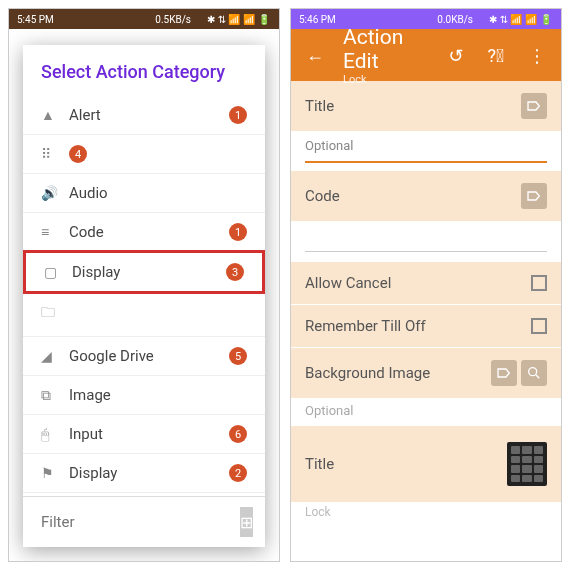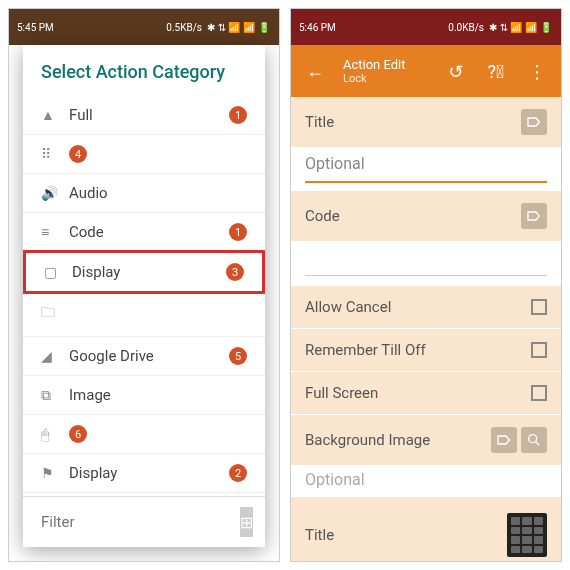--- a/index.html
+++ b/index.html
@@ -1,42 +1,42 @@
 <!DOCTYPE html>
 <html><head>
 <meta charset="utf-8">
 <style>
 *{margin:0;padding:0;box-sizing:border-box;font-family:Roboto,Arial,sans-serif}
 body{background:#fff;width:570px;height:570px;display:flex;gap:10px;padding:8px}
 .phone{flex:1;background:#fff;border:1px solid #ccc;position:relative;overflow:hidden}
-.status{height:36px;color:#fff;font-size:10px;display:flex;justify-content:space-between;align-items:center;padding:10px 8px}
+.status{height:20px;color:#fff;font-size:10px;display:flex;justify-content:space-between;align-items:center;padding:10px 8px}
 .phone1 .status{background:#5a3820}
-.phone2 .status{background:#7f1d1d}
-.status .r{display:flex;gap:5px;align-items:center}
+.phone2 .status{background:#8b5cf6}
+.status .r{display:flex;gap:16px;align-items:center}
 .dialog{position:absolute;top:36px;left:14px;right:14px;bottom:14px;background:#fff;box-shadow:0 4px 20px rgba(0,0,0,.35);display:flex;flex-direction:column}
-.dialog-title{font-size:18px;font-weight:500;color:#0f766e;padding:16px 18px 14px}
+.dialog-title{font-size:18px;font-weight:500;color:#6d28d9;padding:16px 18px 14px}
 .cat-list{flex:1;overflow:hidden}
 .cat-item{display:flex;align-items:center;padding:10px 18px;border-bottom:1px solid #eee;position:relative}
 .cat-item.hl{border:3px solid #d32f2f;margin:-2px 0}
 .cat-icon{width:28px;color:#888;font-size:14px}
 .cat-label{flex:1;font-size:15px;color:#444}
 .badge{background:#d45028;color:#fff;border-radius:50%;width:18px;height:18px;font-size:11px;display:flex;align-items:center;justify-content:center}
 .filter-row{display:flex;align-items:center;padding:10px 18px;border-top:1px solid #ddd}
 .filter-row input{flex:1;border:none;outline:none;font-size:15px;color:#000000}
 .grid-btn{width:30px;height:30px;background:#ccc;display:flex;align-items:center;justify-content:center;color:#fff}
 .appbar{background:#e67e22;color:#fff;height:52px;display:flex;align-items:center;padding:0 10px;gap:14px}
 .appbar .titles{flex:1}
-.appbar .t1{font-size:13px}
+.appbar .t1{font-size:21px}
 .appbar .t2{font-size:11px;opacity:.85}
 .appbar .ic{font-size:18px;padding:0 5px}
 .content{padding:0}
 .section{background:#fae5cf;padding:12px 14px;display:flex;align-items:center;justify-content:space-between;font-size:15px;color:#555;margin-bottom:1px}
 .tag-btn{width:26px;height:26px;background:#c9b49e;border-radius:3px;display:flex;align-items:center;justify-content:center;margin-left:4px}
 .tag-btn svg{width:16px;height:16px;stroke:#fff;fill:none;stroke-width:2}
-.inputline{padding:6px 14px 8px;font-size:16px;color:#888}
+.inputline{padding:6px 14px 8px;font-size:13px;color:#888}
 .inputline.orange{border-bottom:2px solid #e67e22;margin:0 14px 8px;padding-left:0}
 .inputline.gray{border-bottom:1px solid #ccc;margin:0 14px 10px;padding-left:0}
 .chk{width:16px;height:16px;border:2px solid #888}
 .layout-prev{width:40px;height:44px;background:#222;border-radius:2px;padding:4px;display:grid;grid-template-columns:repeat(3,1fr);gap:2px}
 .layout-prev span{background:#666;border-radius:1px}
 .btns{display:flex}
 </style>
 </head>
 <body>
 
@@ -46,21 +46,21 @@
     <span class="r">
       <span>0.5KB/s</span>
       <span>✱ ⇅ 📶 📶 🔋</span>
     </span>
   </div>
   <div class="dialog">
     <div class="dialog-title">Select Action Category</div>
     <div class="cat-list" id="catlist">
         <div class="cat-item">
           <span class="cat-icon">▲</span>
-          <span class="cat-label">Full</span>
+          <span class="cat-label">Alert</span>
           <span class="badge">1</span>
         </div>
         <div class="cat-item">
           <span class="cat-icon">⠿</span>
           <span class="badge">4</span>
         </div>
         <div class="cat-item">
           <span class="cat-icon">🔊</span>
           <span class="cat-label">Audio</span>
         </div>
@@ -81,20 +81,21 @@
           <span class="cat-icon">◢</span>
           <span class="cat-label">Google Drive</span>
           <span class="badge">5</span>
         </div>
         <div class="cat-item">
           <span class="cat-icon">⧉</span>
           <span class="cat-label">Image</span>
         </div>
         <div class="cat-item">
           <span class="cat-icon">🖱</span>
+          <span class="cat-label">Input</span>
           <span class="badge">6</span>
         </div>
         <div class="cat-item">
           <span class="cat-icon">⚑</span>
           <span class="cat-label">Display</span>
           <span class="badge">2</span>
         </div>
       </div>
     <div class="filter-row">
       <input placeholder="Filter" style="">
@@ -142,24 +143,20 @@
     <div class="inputline gray">&nbsp;</div>
     <div class="section">
       <span>Allow Cancel</span>
       <div class="chk"></div>
     </div>
     <div class="section">
       <span>Remember Till Off</span>
       <div class="chk"></div>
     </div>
     <div class="section">
-      <span>Full Screen</span>
-      <div class="chk"></div>
-    </div>
-    <div class="section">
       <span>Background Image</span>
       <div class="btns">
         <div class="tag-btn">
             <svg viewBox="0 0 24 24">
               <path d="M3 6h12l5 6-5 6H3z"></path>
             </svg>
           </div>
         <div class="tag-btn">
             <svg viewBox="0 0 24 24">
               <circle cx="10" cy="10" r="6"></circle>

